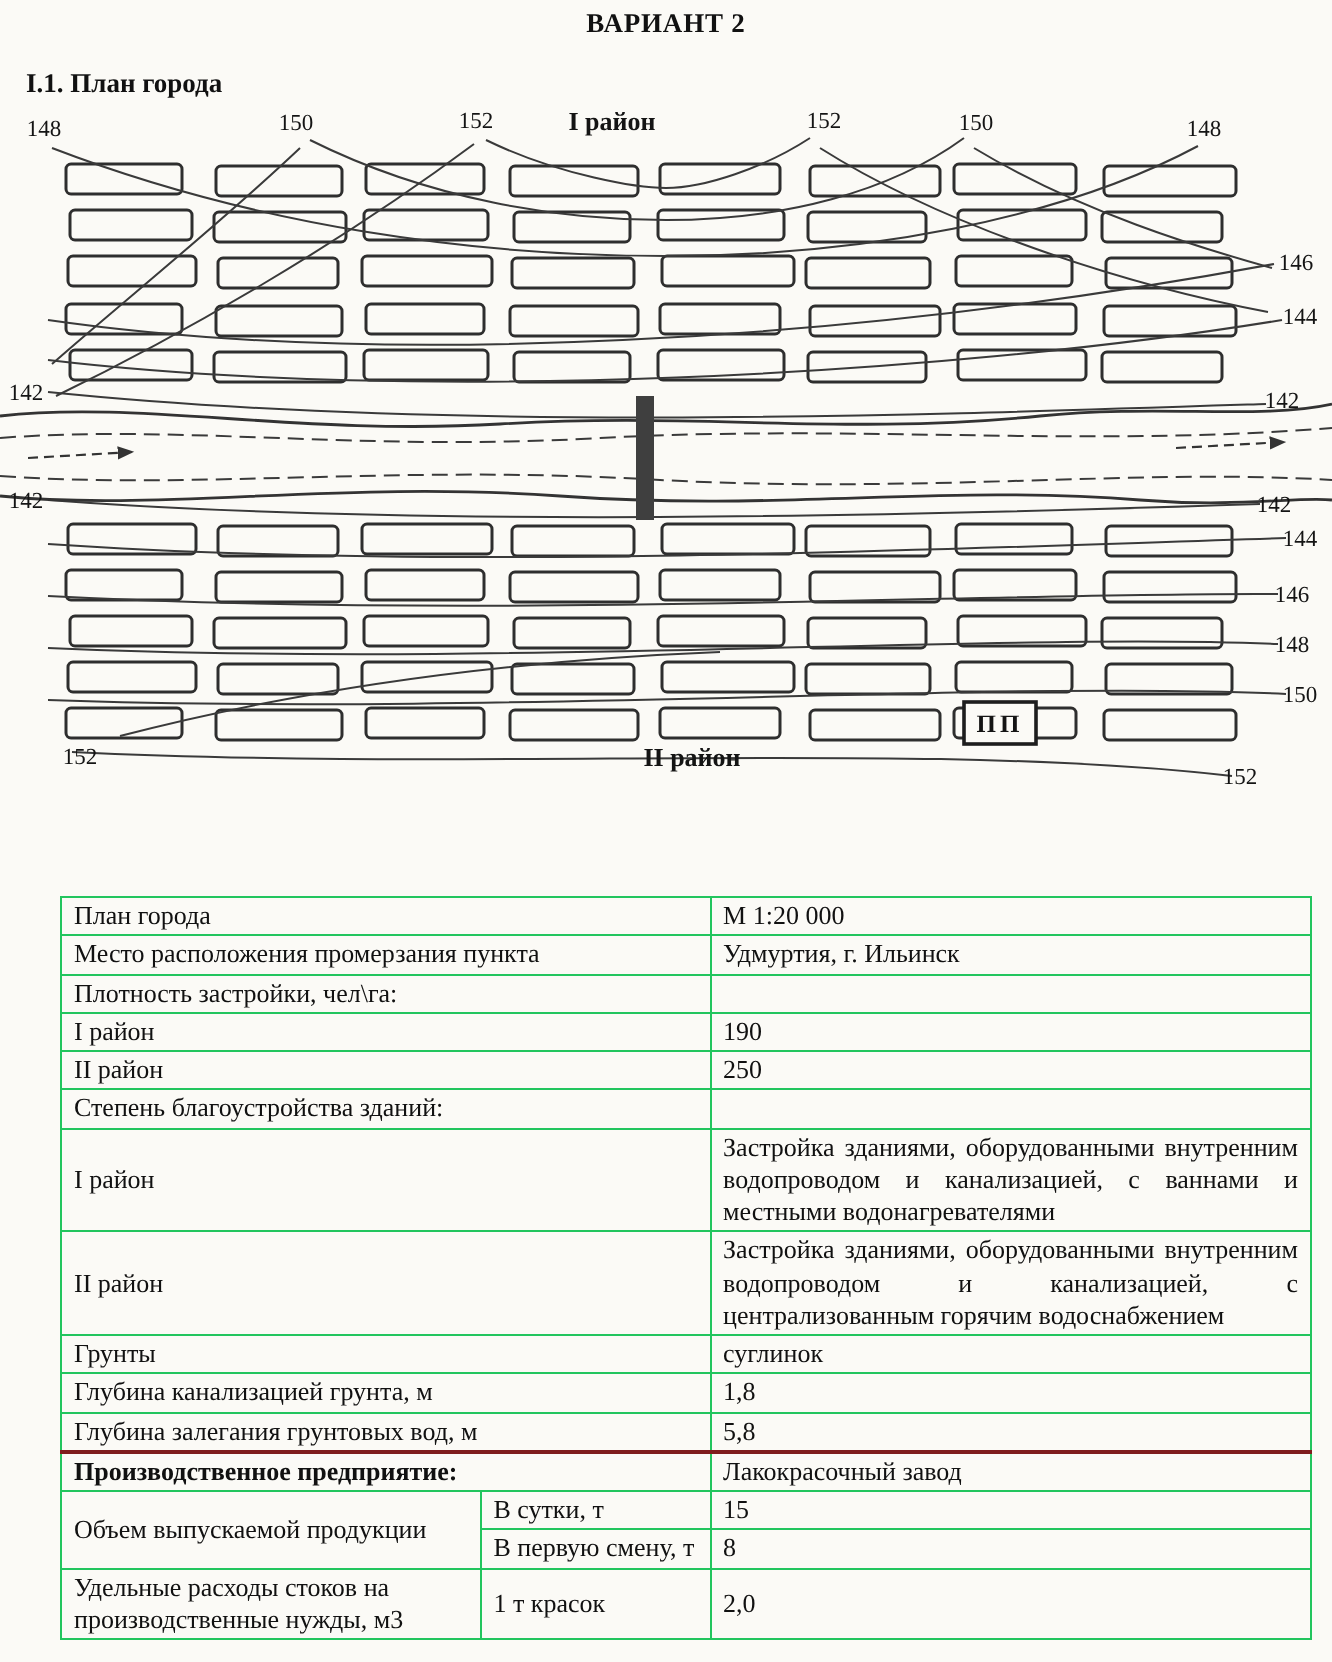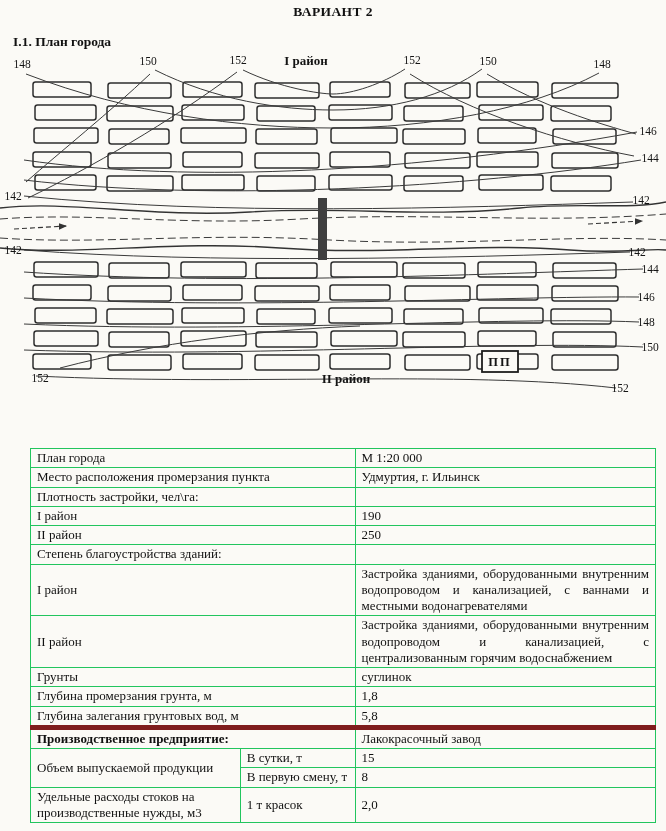--- a/index.html
+++ b/index.html
@@ -25,21 +25,21 @@
   svg text { font-family:"Liberation Serif", serif; font-size:11.5px; fill:#141414; }
   svg text.district { font-weight:bold; font-size:13px; }
   svg text.pp { font-weight:bold; font-size:12.5px; letter-spacing:2px; }
   .data-table {
     position:absolute; top:448px; left:30px; width:626px;
     border-collapse:collapse; font-size:13px; line-height:1.25; color:#111;
   }
   .data-table td { border:1px solid #22c55e; padding:1px 6px; vertical-align:middle; }
   .data-table td.val { text-align:left; }
   .data-table td.just { text-align:justify; }
-  .data-table tr.heavy td { border-top:5px solid #7f1d1d; }
+  .data-table tr.heavy td { border-top:2px solid #7f1d1d; }
   .data-table .bold { font-weight:bold; }
 </style>
 </head>
 <body>
 
 <div class="page">
 
   <div class="title">ВАРИАНТ 2</div>
   <div class="sec sec1">I.1. План города</div>
 
@@ -234,21 +234,21 @@
       </tr>
       <tr>
         <td colspan="2">II район</td>
         <td class="just">Застройка зданиями, оборудованными внутренним водопроводом и канализацией, с централизованным горячим водоснабжением</td>
       </tr>
       <tr>
         <td colspan="2">Грунты</td>
         <td class="val">суглинок</td>
       </tr>
       <tr>
-        <td colspan="2">Глубина промерзания грунта, м</td>
+        <td colspan="2">Глубина канализацией грунта, м</td>
         <td class="val">1,8</td>
       </tr>
       <tr>
         <td colspan="2">Глубина залегания грунтовых вод, м</td>
         <td class="val">5,8</td>
       </tr>
       <tr class="heavy">
         <td colspan="2" class="bold">Производственное предприятие:</td>
         <td class="val">Лакокрасочный завод</td>
       </tr>

